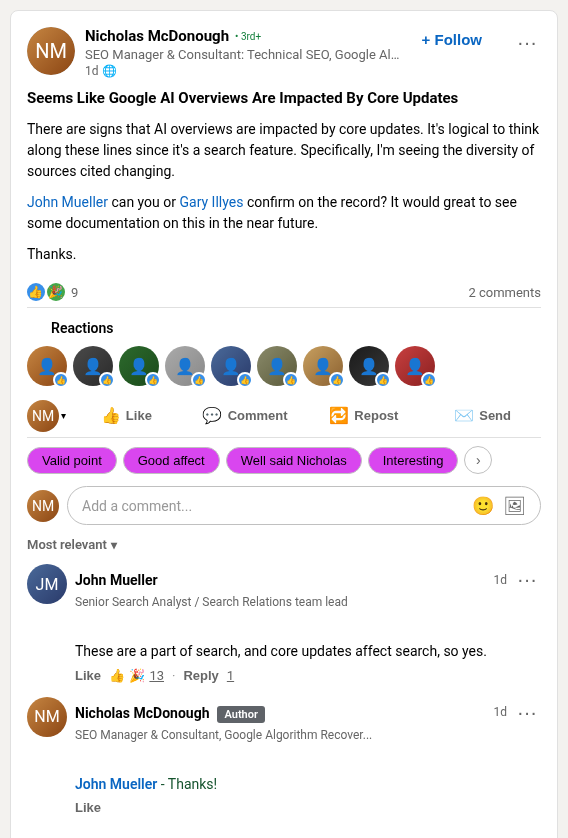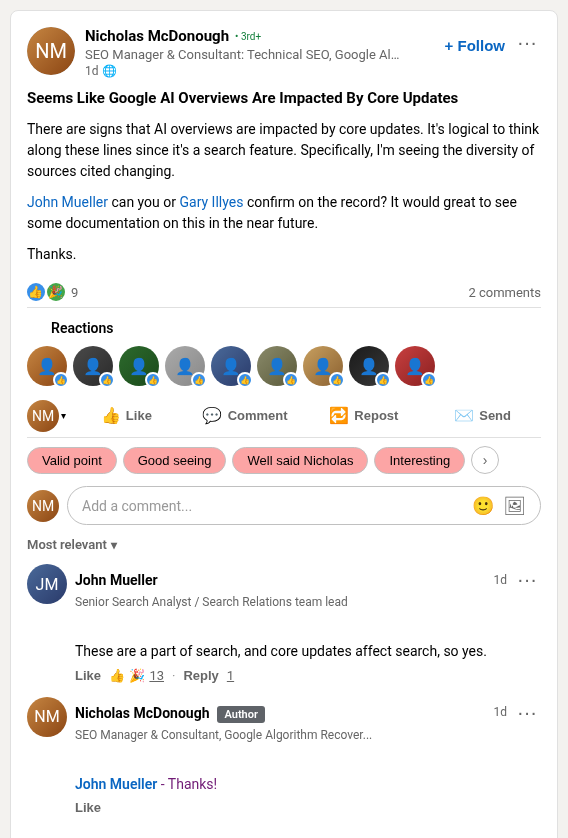--- a/index.html
+++ b/index.html
@@ -83,22 +83,22 @@
       display: flex;
       align-items: center;
       gap: 4px;
       font-size: 12px;
       color: #666;
       margin-top: 2px;
     }
     .globe-icon { font-size: 12px; color: #666; }
     .header-right {
       display: flex;
-      align-items: flex-end;
-      gap: 0;
+      align-items: flex-start;
+      gap: 23px;
     }
     .follow-btn {
       display: flex;
       align-items: center;
       gap: 4px;
       background: none;
       border: none;
       cursor: pointer;
       font-size: 15px;
       font-weight: 600;
@@ -265,21 +265,21 @@
       overflow: hidden;
     }
     .chip {
       border: 1px solid #c0c0c0;
       border-radius: 20px;
       padding: 5px 14px;
       font-size: 13px;
       color: #000;
       cursor: pointer;
       white-space: nowrap;
-      background: #fca5a5;
+      background: #d946ef;
       flex-shrink: 0;
     }
     .chip-arrow {
       width: 28px;
       height: 28px;
       border: 1px solid #c0c0c0;
       border-radius: 50%;
       display: flex;
       align-items: center;
       justify-content: center;
@@ -412,21 +412,21 @@
       background: #5f6368;
       color: white;
       font-size: 11px;
       font-weight: 600;
       padding: 2px 7px;
       border-radius: 3px;
       margin-left: 4px;
     }
     .reply-text {
       font-size: 14px;
-      color: #701a75;
+      color: #14532d;
     }
     .reply-mention {
       color: #0a66c2;
       font-weight: 600;
     }
     
     .av1 { background: linear-gradient(135deg, #c68642, #8B4513); text-align: right; }
     .av2 { background: linear-gradient(135deg, #4a4a4a, #2a2a2a); }
     .av3 { background: linear-gradient(135deg, #2d6a2d, #1a4a1a); }
     .av4 { background: linear-gradient(135deg, #aaa, #888); }
@@ -550,21 +550,21 @@
       <span>Repost</span>
     </button>
     <button class="action-btn">
       <span class="action-icon">✉️</span>
       <span>Send</span>
     </button>
   </div>
 
   <div class="suggestion-chips">
     <button class="chip">Valid point</button>
-    <button class="chip">Good seeing</button>
+    <button class="chip">Good affect</button>
     <button class="chip">Well said Nicholas</button>
     <button class="chip">Interesting</button>
     <button class="chip-arrow">›</button>
   </div>
 
   <div class="comment-input-row">
     <div class="poster-avatar-small av1">NM</div>
     <div class="comment-input-wrap">
       <span class="comment-input-text">Add a comment...</span>
       <div class="input-icons">

